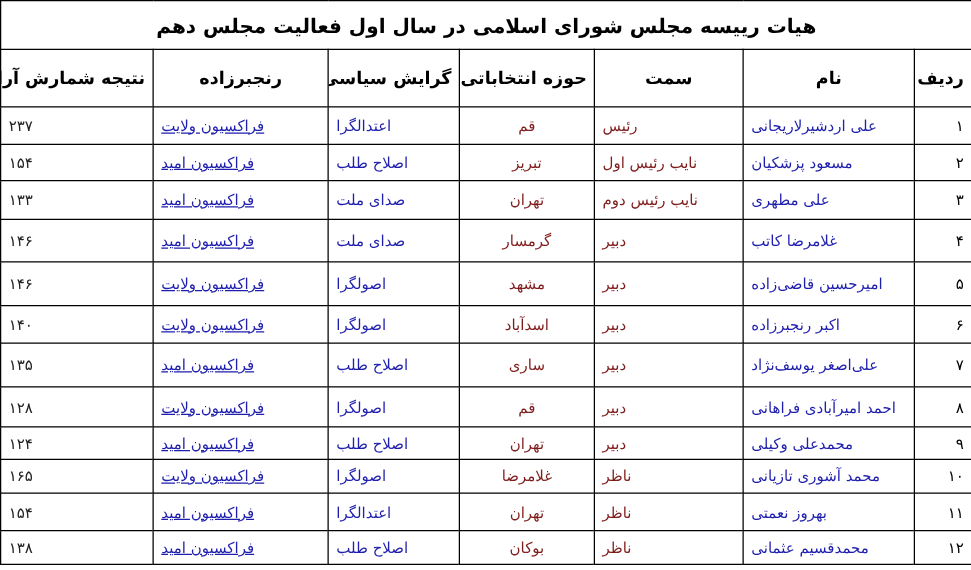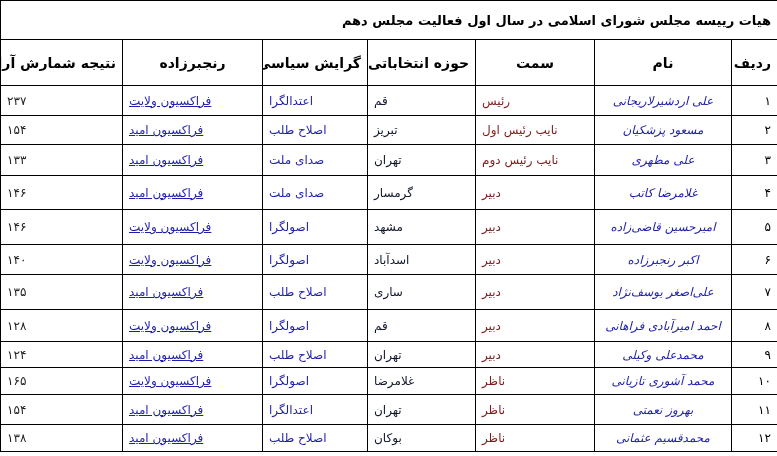--- a/index.html
+++ b/index.html
@@ -7,30 +7,30 @@
   .wrap { position: relative; width: 777px; height: 456px; }
   table.main {
     position: absolute; left: 0; top: 0;
     width: 777px; border-collapse: collapse; direction: rtl;
     table-layout: fixed;
   }
   table.main td, table.main th {
     border: 1px solid #000000; padding: 0 6px; overflow: hidden; white-space: nowrap;
   }
   .title-cell {
-    height: 38px; font-weight: bold; font-size: 13px; color: #000;
+    height: 38px; text-align: center; font-weight: bold; font-size: 16px; color: #000;
   }
   .hdr th { height: 45px; font-weight: bold; font-size: 14px; color: #000; text-align: center; }
   .hdr th.c-no { text-align: right; margin-left: 36px; }
   .hdr th.c-votes { text-align: right; }
   tr.row td { font-size: 12px; vertical-align: middle; }
   td.c-no { color: #000; text-align: right; }
-  td.c-name { color: #1f1fae; text-align: center; font-style: italic; }
+  td.c-name { color: #1f1fae; text-align: left; }
   td.c-role { color: #7f1d1d; text-align: left; }
-  td.c-dist { color: #0f172a; text-align: left; }
+  td.c-dist { color: #7f1d1d; text-align: center; }
   td.c-lean { color: #1f1fae; text-align: left; }
   td.c-fact { color: #1f1fae; text-align: left; text-decoration: underline; }
   td.c-votes { color: #222; text-align: left; }
 </style>
 </head>
 <body>
 
 <div class="wrap">
   <table class="main">
     <colgroup>

